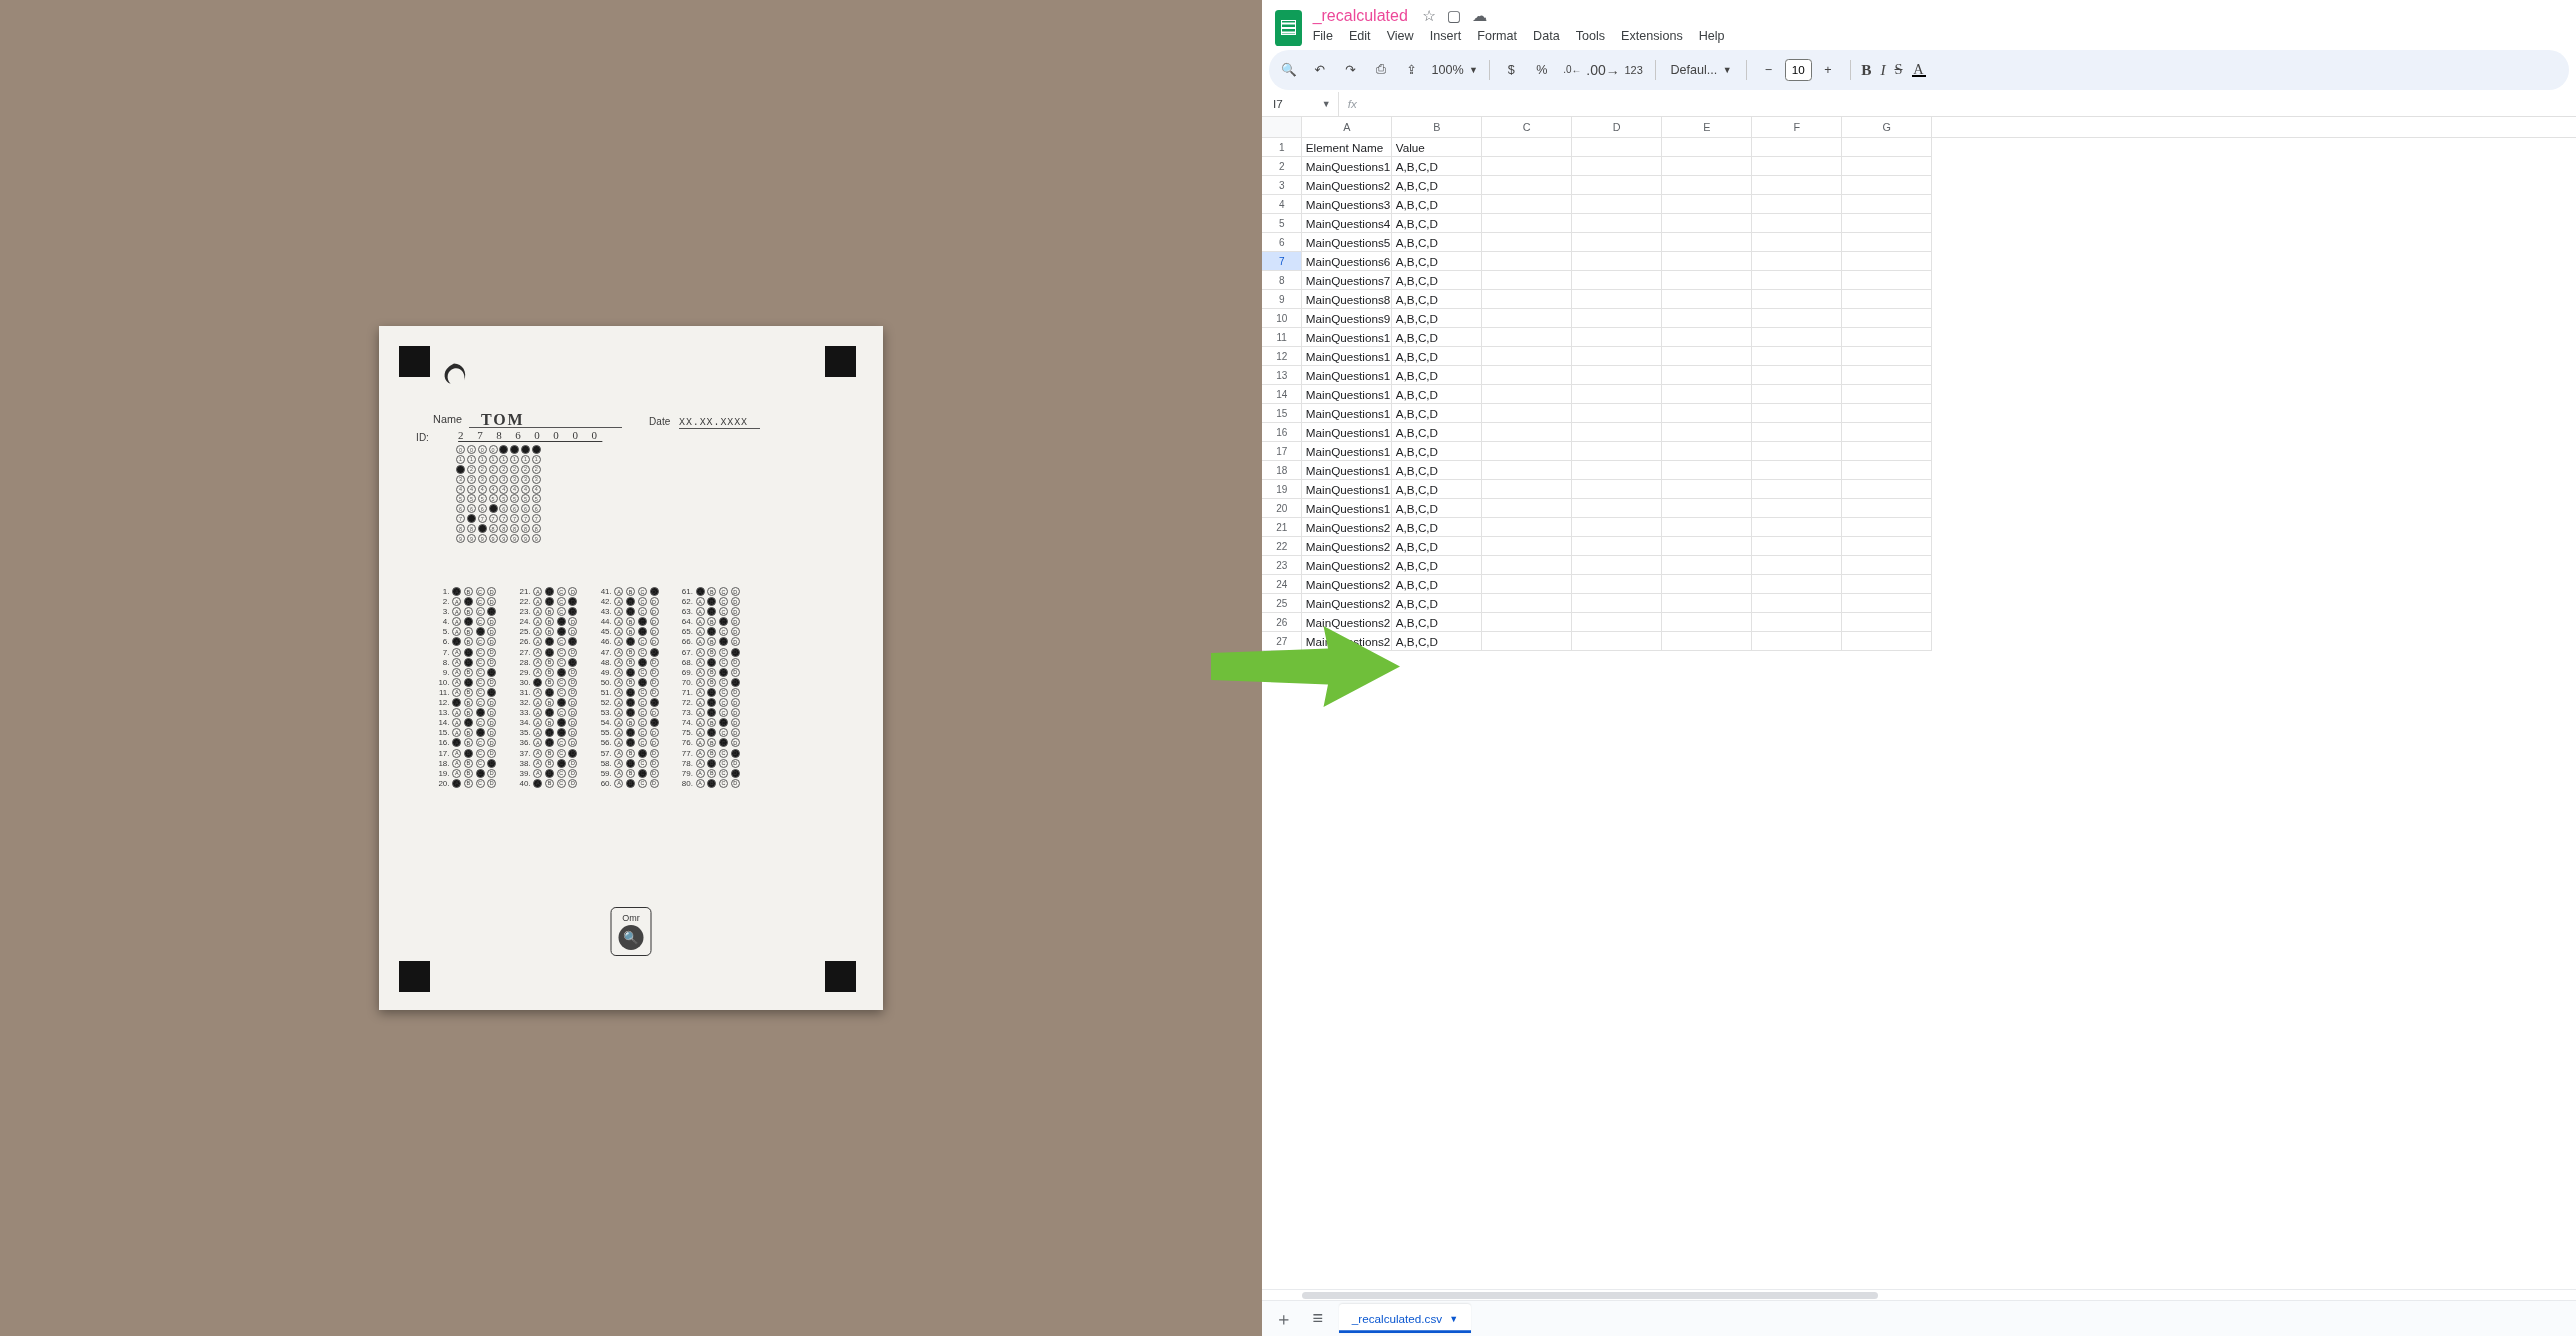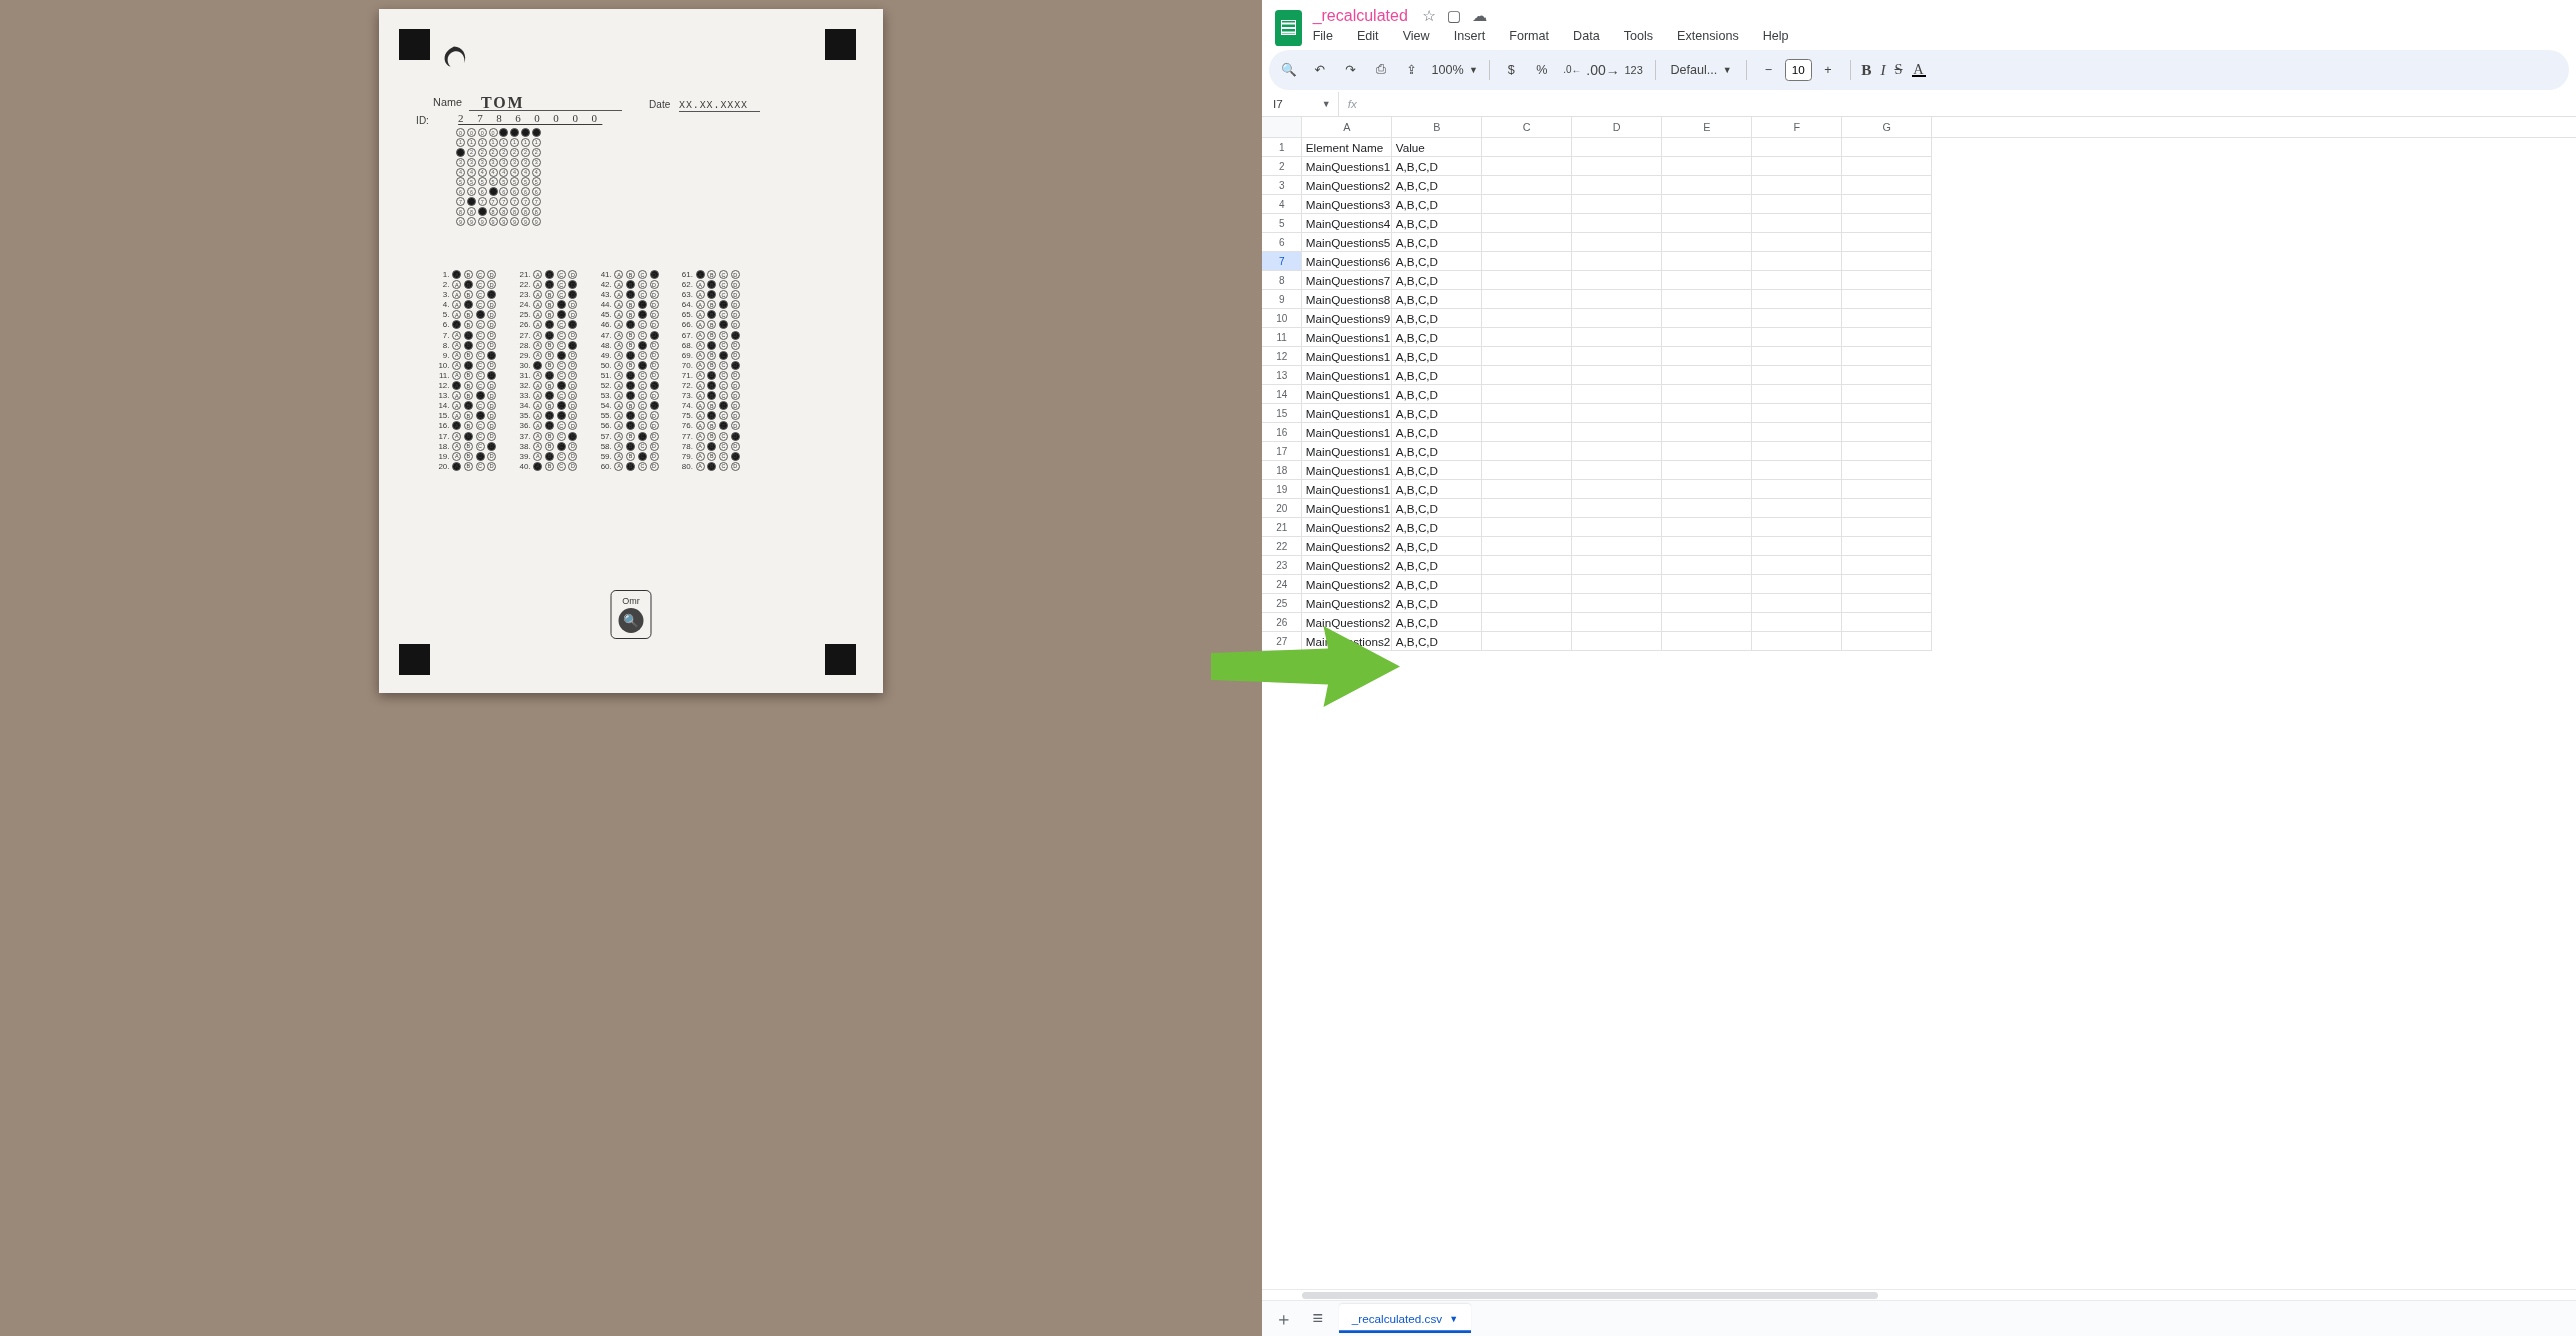--- a/index.html
+++ b/index.html
@@ -5,21 +5,21 @@
   * { box-sizing: border-box; margin: 0; padding: 0; }
   html, body { width: 100%; height: 100%; font-family: Arial, sans-serif; }
   body { display: flex; background: #9a8878; }
 
   
   .left-pane {
     flex: 0 0 49%;
     background: #9a8878;
     display: flex;
     justify-content: center;
-    align-items: flex-start;
+    align-items: center;
     padding: 9px 36px;
     position: relative;
   }
   .paper {
     width: 504px;
     height: 684px;
     background: #f3f2ee;
     box-shadow: 0 3.6px 10.8px rgba(0,0,0,0.4);
     position: relative;
     padding: 25px 25px 18px 25px;
@@ -69,21 +69,21 @@
     font-family: "Google Sans", Arial, sans-serif;
     color: #202124;
     position: relative;
   }
   .titlebar { display:flex; align-items:center; gap:10.8px; padding: 7.2px 12.6px 0 12.6px; }
   .sheets-logo { width:27px; height:36px; background:#0f9d58; border-radius:3.6px; display:flex; align-items:center; justify-content:center; position:relative; }
   .sheets-logo::before { content:""; width:12.6px; height:12.6px; border:1.8px solid #fff; position:absolute; }
   .sheets-logo::after { content:""; width:12.6px; height:1.8px; background:#fff; position:absolute; box-shadow: 0 -4.5px 0 #fff, 0 4.5px 0 #fff; }
   .doc-title { font-size:16px; color:#ec4899; }
   .title-icons { display:flex; gap:10.8px; color:#5f6368; font-size:15.3px; margin-left:5.4px;}
-  .menubar { display:flex; gap:24px; padding: 3.6px 12.6px 5.4px 50px; font-size:12.6px; color:#3c4043; }
+  .menubar { display:flex; gap:16px; padding: 3.6px 12.6px 5.4px 50px; font-size:12.6px; color:#3c4043; }
   .menubar span { cursor:default; }
 
   .toolbar { display:flex; align-items:center; gap:9px; padding:5.4px 9px; margin:1.8px 7.2px; background:#edf2fa; border-radius:25px; height:40px; font-size:12.6px; color:#444;}
   .tb-btn { width:21.6px; height:21.6px; display:flex; align-items:center; justify-content:center; border-radius:3.6px; color:#444;}
   .tb-sep { width:0.9px; height:20px; background:#c7c7c7; margin:0 1.8px;}
   .zoom { display:flex; align-items:center; gap:5.4px; font-size:12.6px;}
   .font-sel { display:flex; align-items:center; gap:5.4px; border-radius:3.6px; padding:0 3.6px; min-width:61px; justify-content:space-between;}
   .size-box { display:flex; align-items:center; gap:5.4px;}
   .size-box input { width:27px; height:21.6px; border:0.9px solid #747775; border-radius:3.6px; text-align:center; font-size:11.7px; background:#fff;}
   .fmt-icons { display:flex; gap:9px; align-items:center;}

